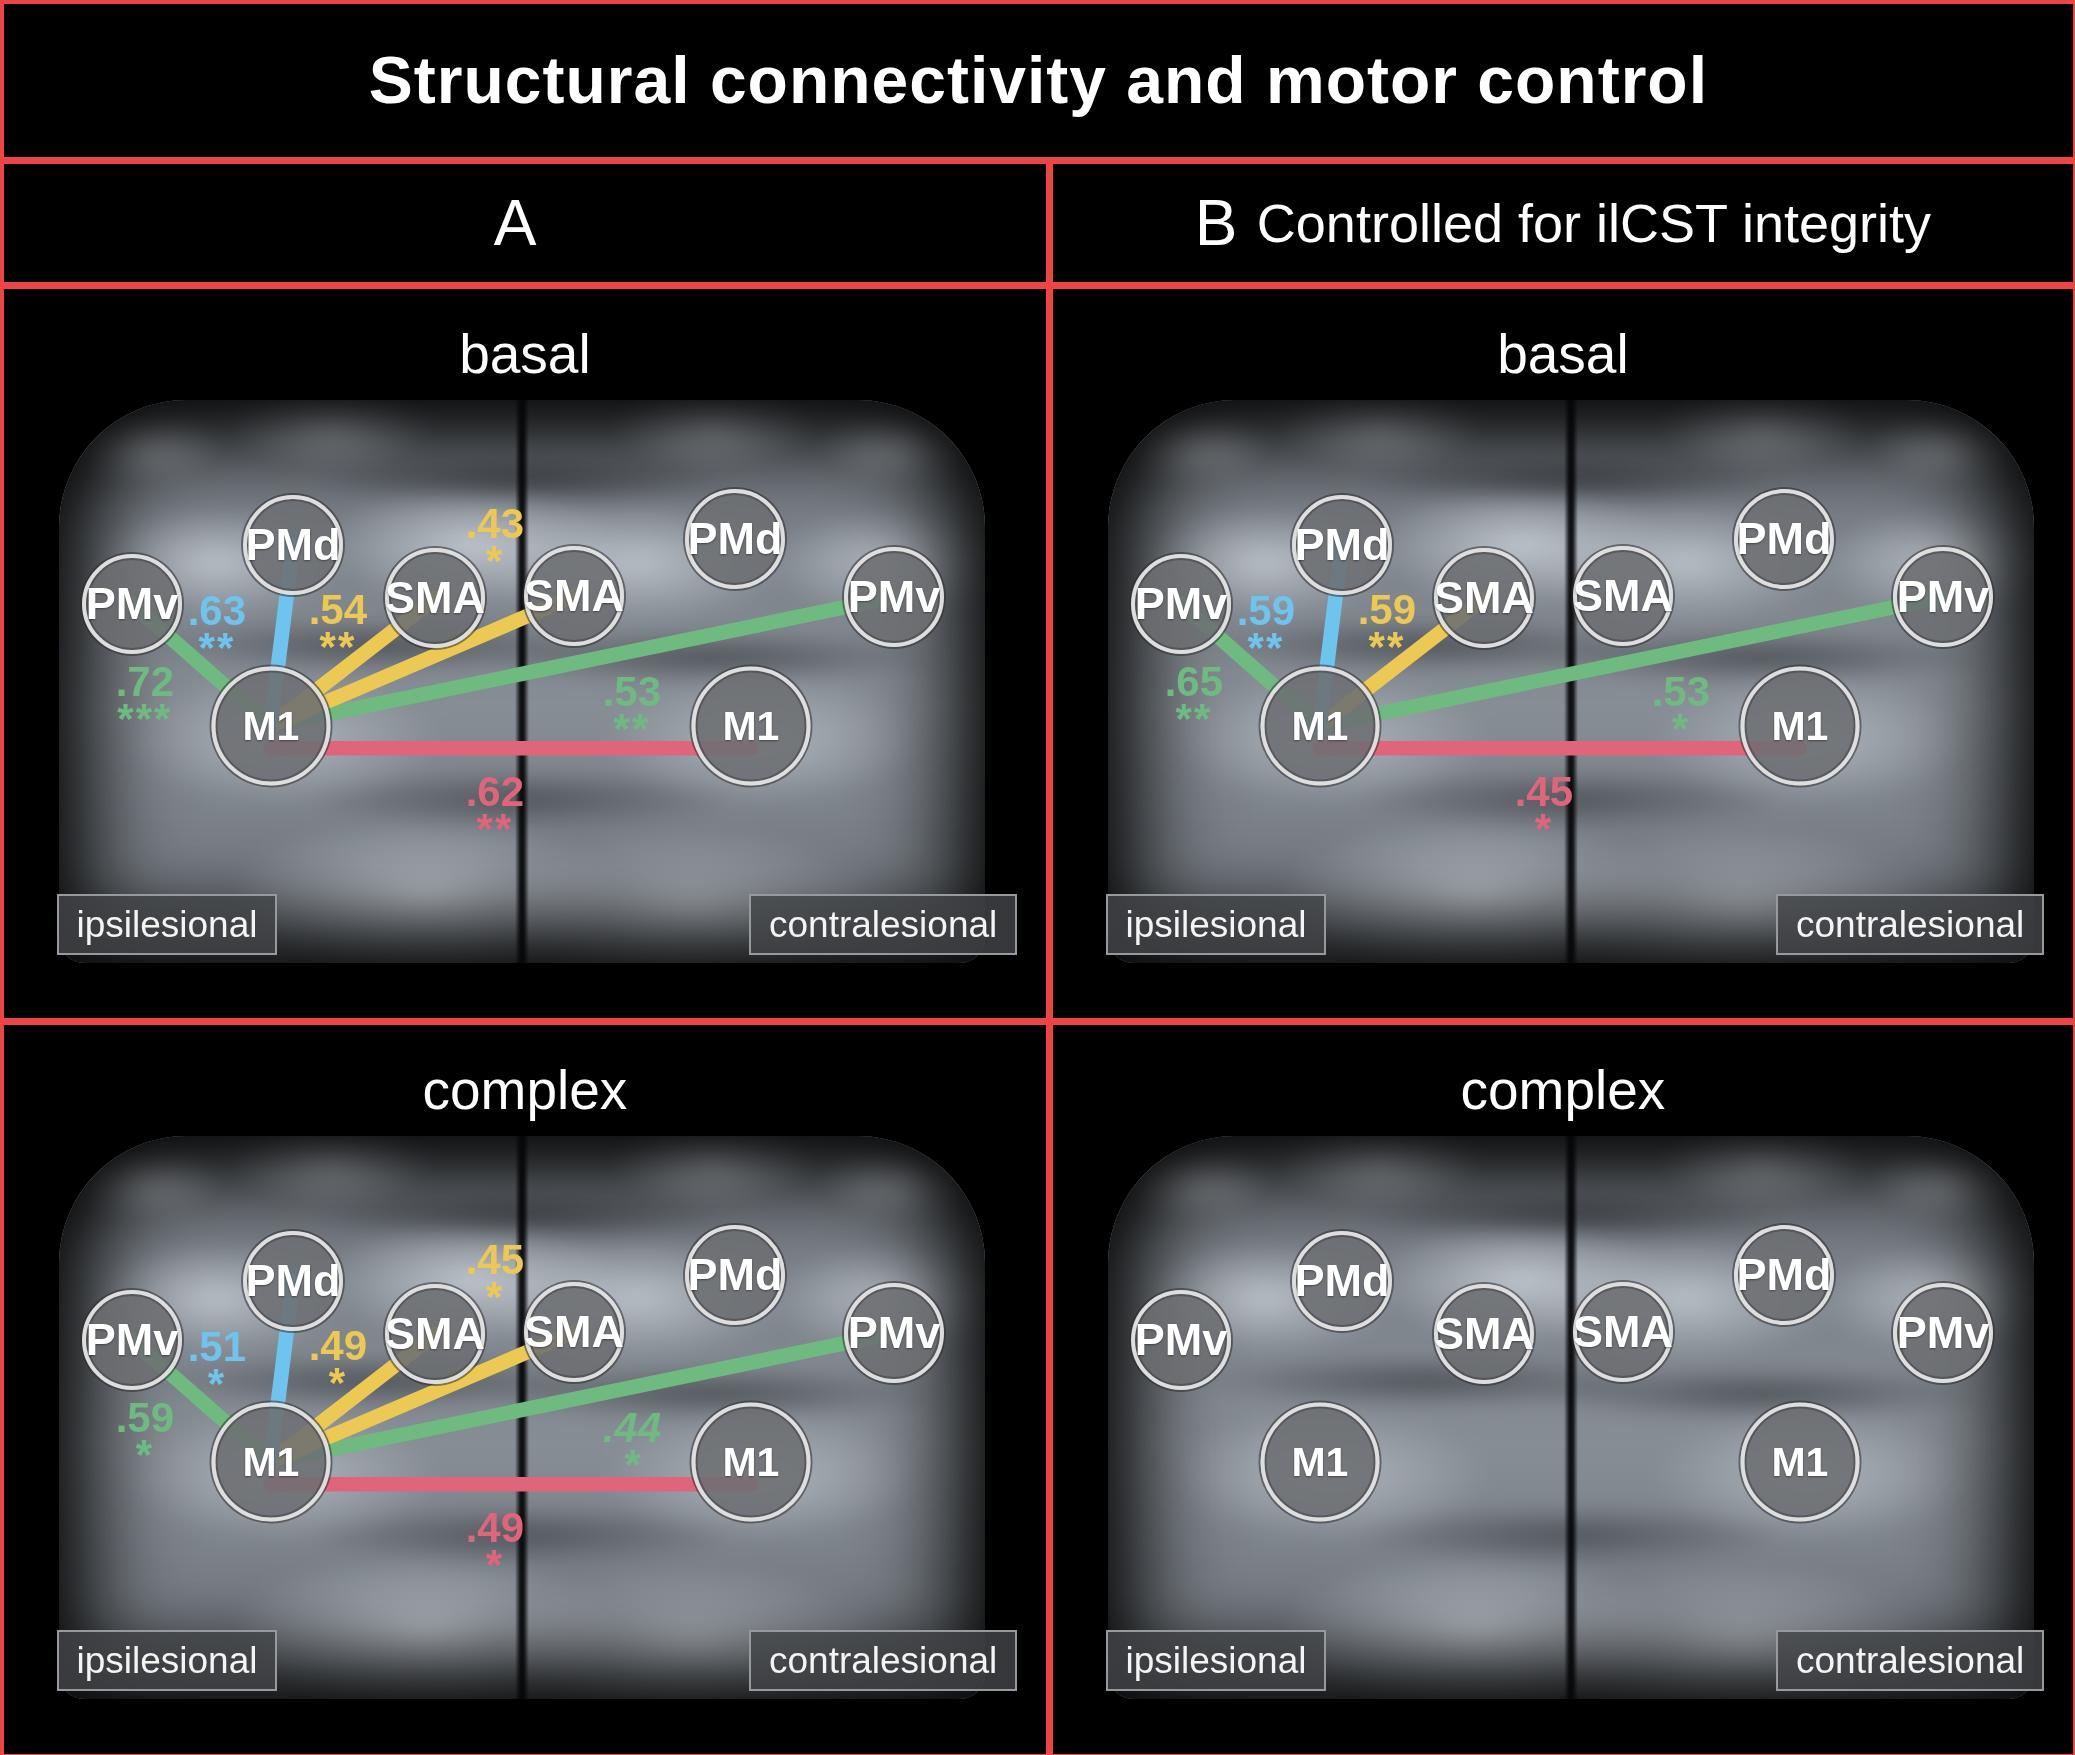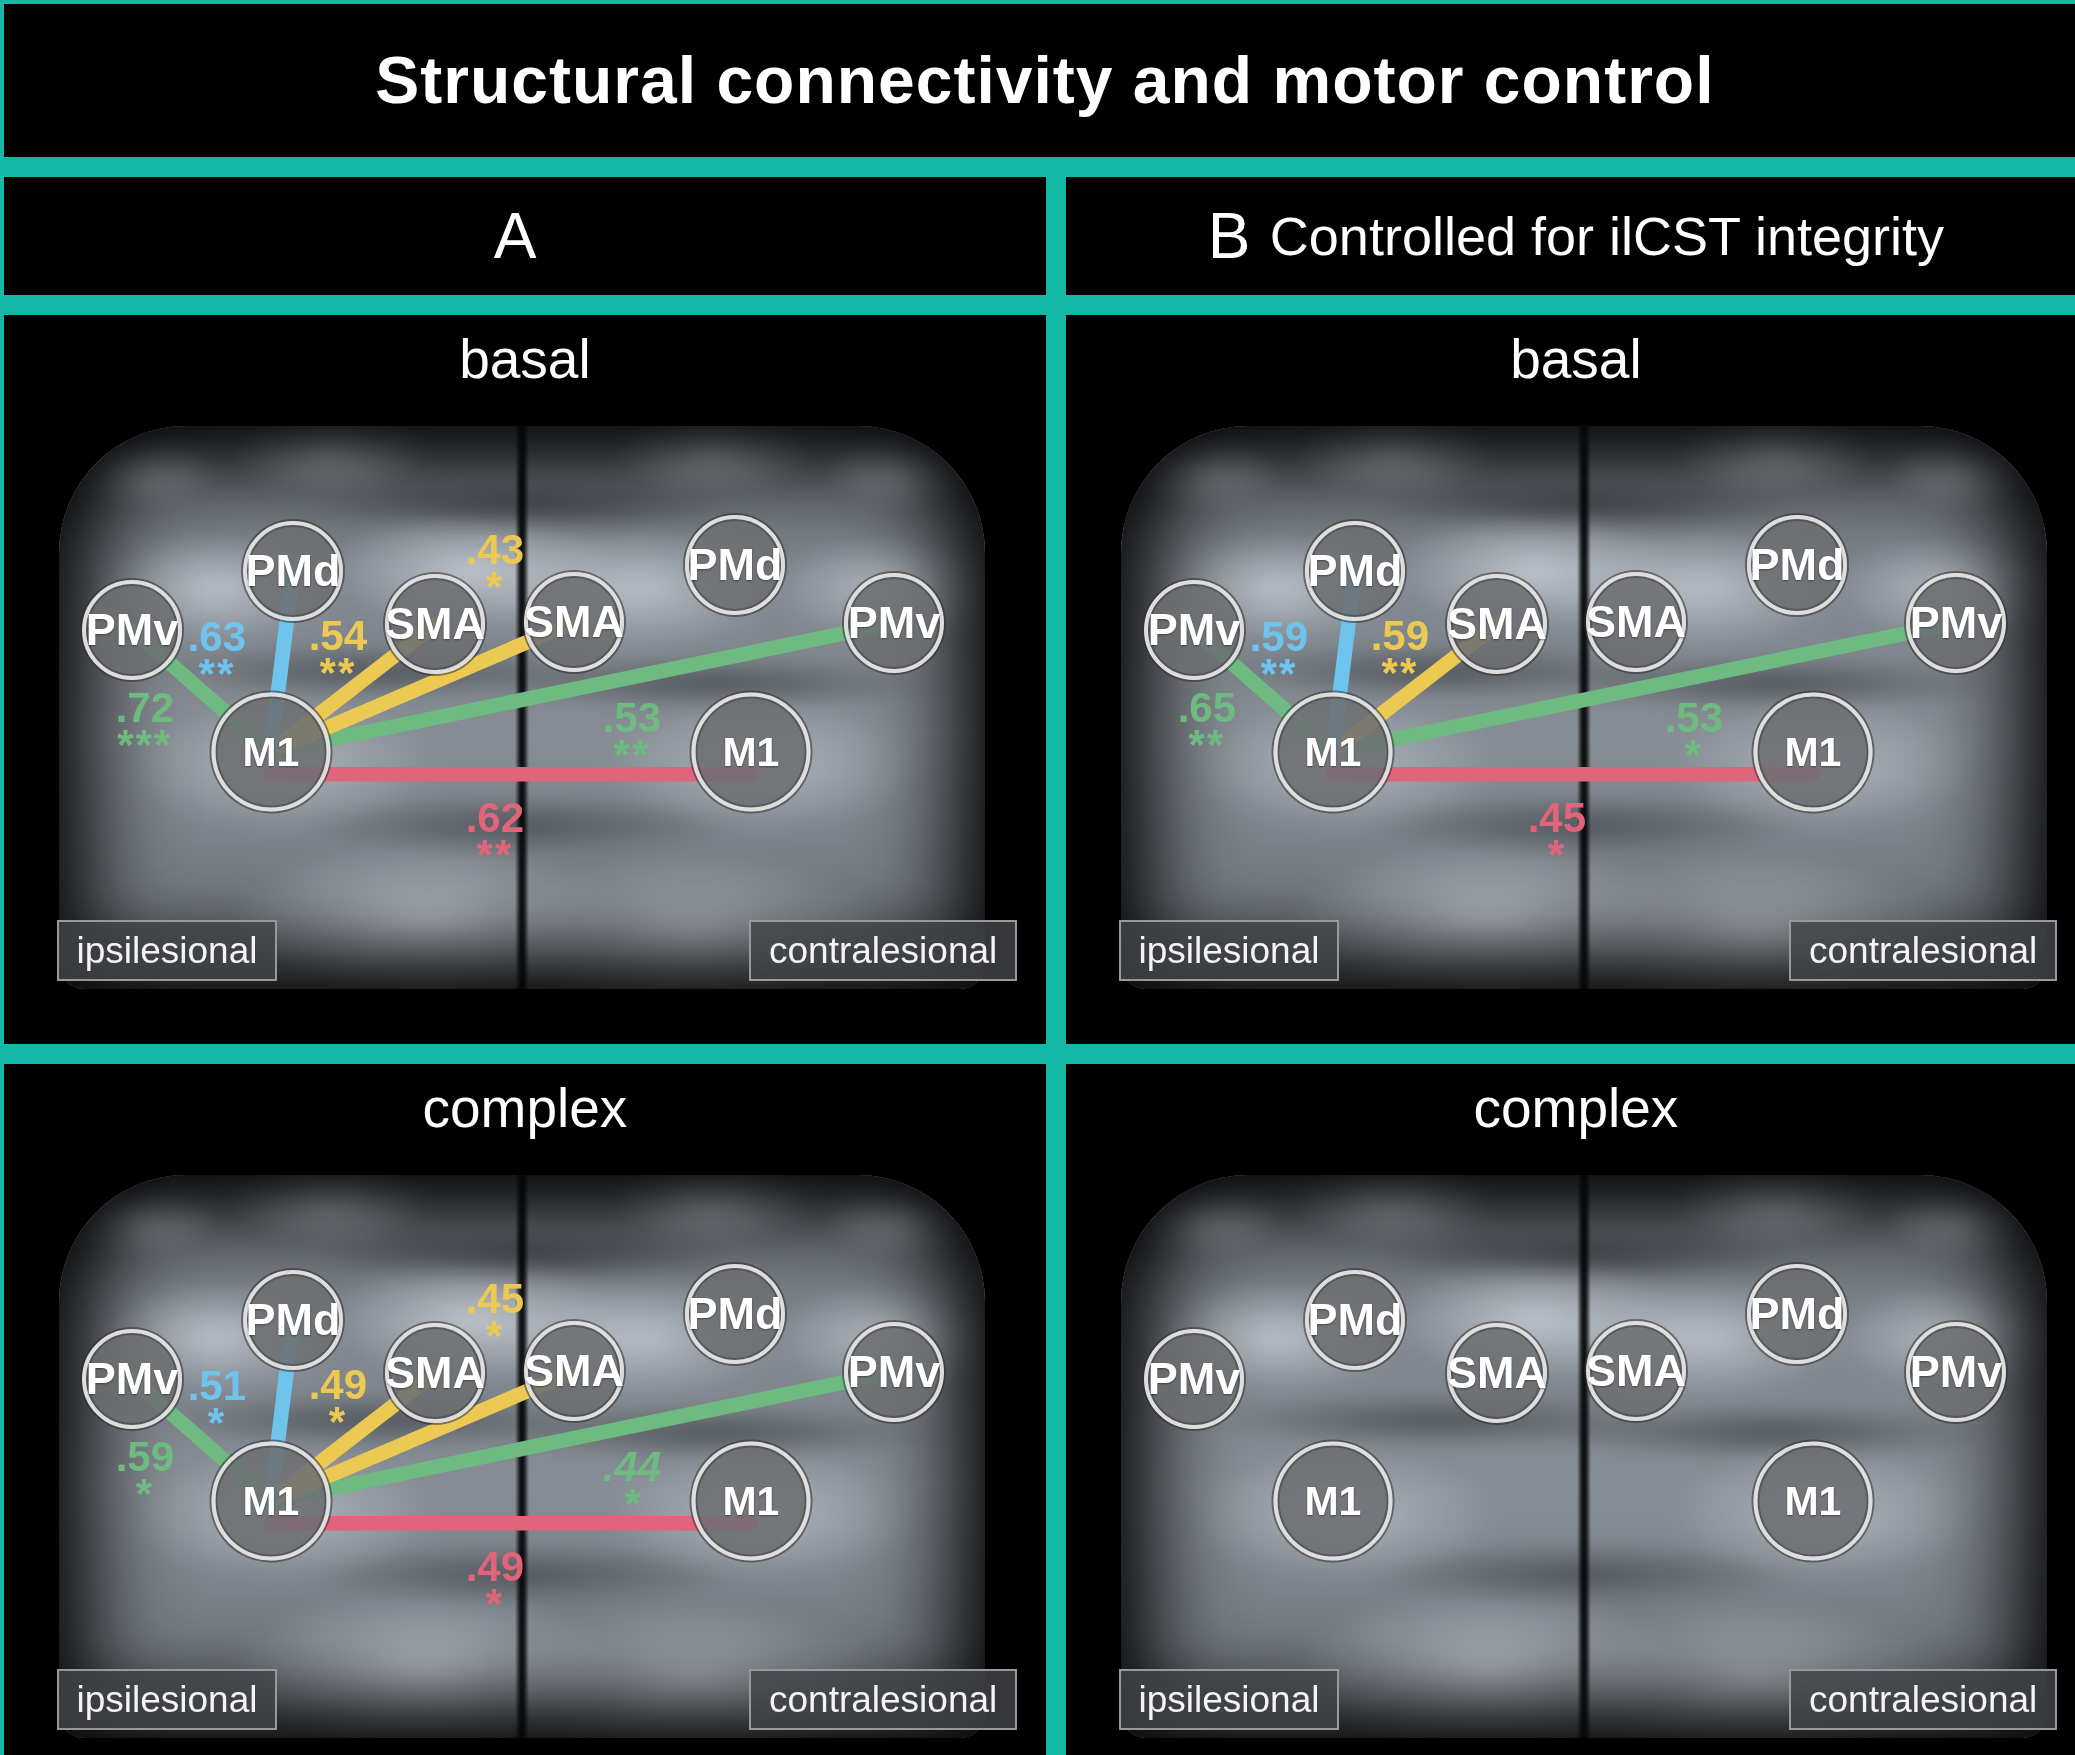--- a/index.html
+++ b/index.html
@@ -1,31 +1,31 @@
 <!DOCTYPE html>
 <html><head>
 <meta charset="utf-8">
 <style>
   html,body{margin:0;padding:0;background:#ffffff;}
   .figure{
     width:2075px;height:1755px;box-sizing:border-box;
-    background:#14b8a6;display:grid;
+    background:#ef4444;display:grid;
     grid-template-columns:1042px 1020px;
     grid-template-rows:153px 118px 729px 729px;
-    gap:20px;padding:3.9px;
+    gap:7px;padding:3.9px;
     font-family:"Liberation Sans", sans-serif;
   }
   .cell{background:#000;position:relative;overflow:hidden;}
   .title-cell{grid-column:1 / span 2;display:flex;align-items:center;justify-content:center;}
   .main-title{color:#fff;font-size:66px;font-weight:bold;letter-spacing:1px;}
   .header-cell{display:flex;align-items:center;justify-content:center;color:#fff;white-space:nowrap;}
   .hletter{font-size:64px;margin-right:19.5px;font-weight:400;}
   .hlabel{font-size:54px;font-weight:400;}
   .panel{background:#000;position:relative;overflow:hidden;}
-  .panel-title{color:#fff;font-size:55px;font-weight:400;text-align:center;margin-top:12px;}
+  .panel-title{color:#fff;font-size:55px;font-weight:400;text-align:center;margin-top:33px;}
   
   .brain{
     position:absolute;left:55px;top:111px;width:926px;height:563px;
     background:#0a0a0b;border-radius:127px 127px 25px 25px;overflow:hidden;
   }
   .cortex{
     position:absolute;left:-14.6px;top:-14.6px;right:-14.6px;bottom:-14.6px;
     filter:blur(8.8px);
     background:
       radial-gradient(117px 54px at 10% 10%, #c2c8cf, transparent 70%),

